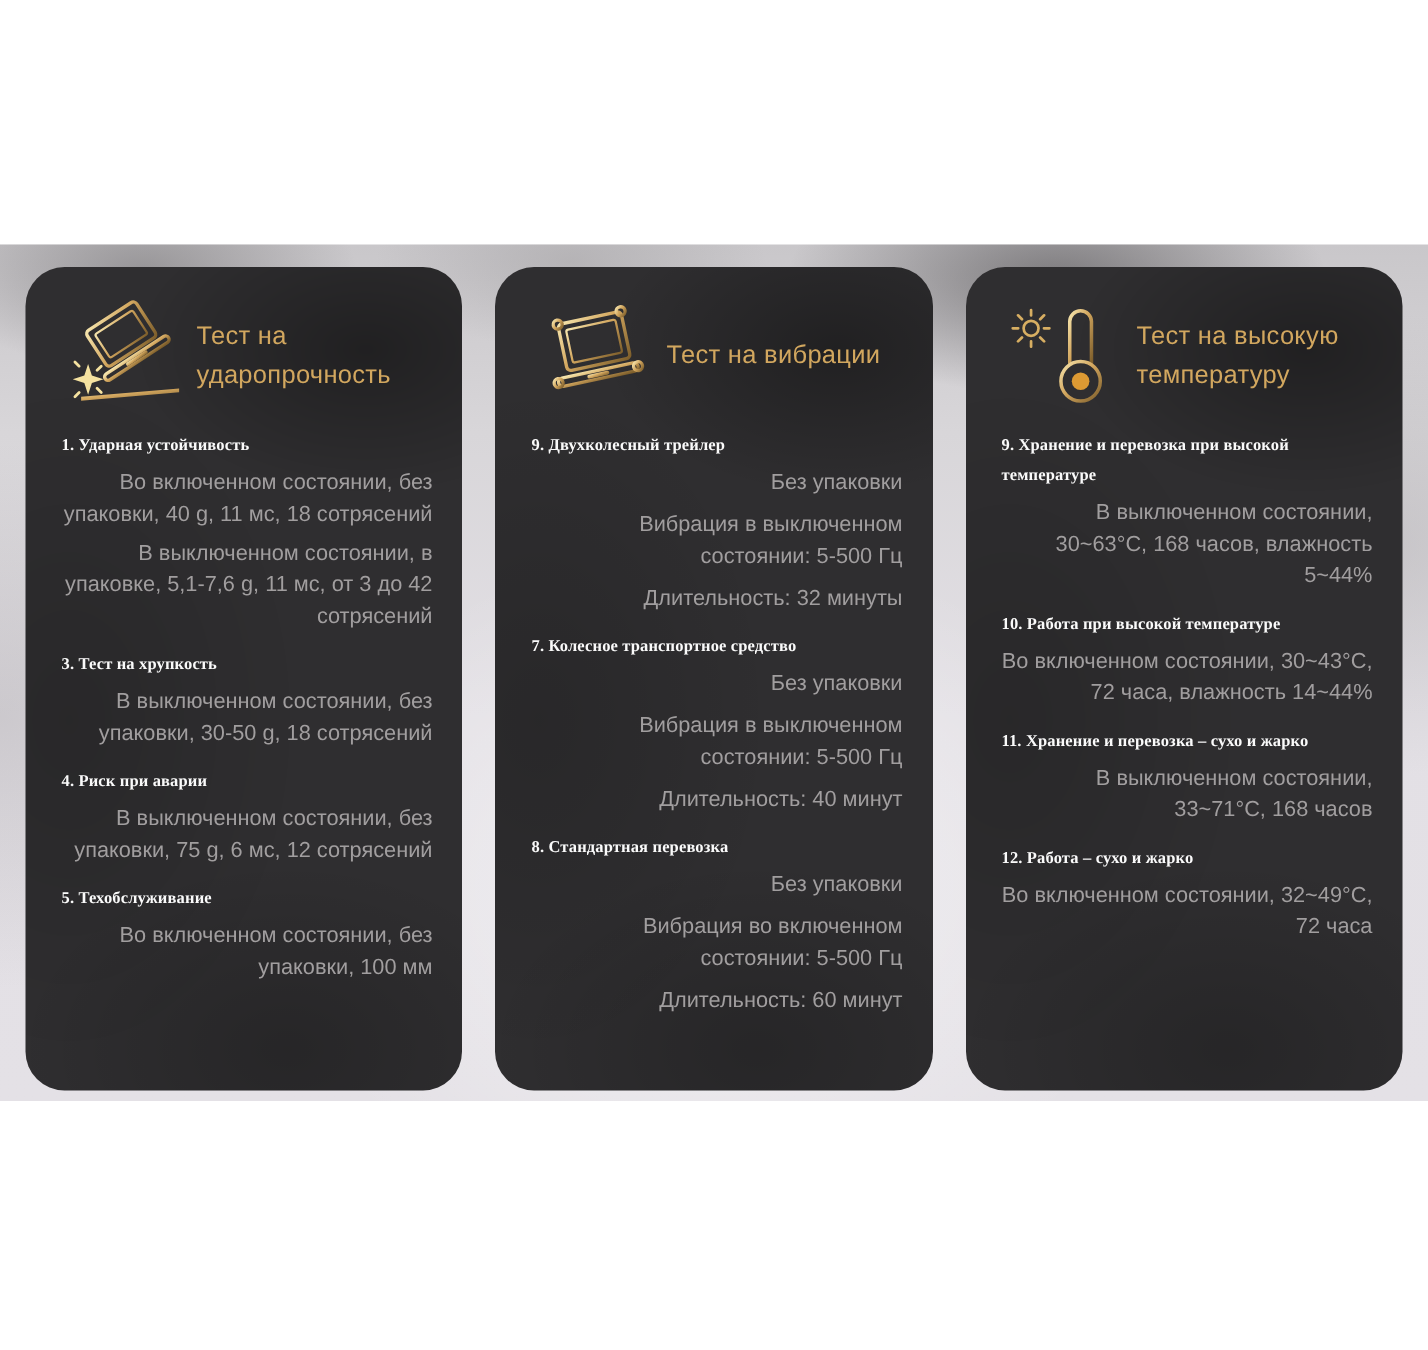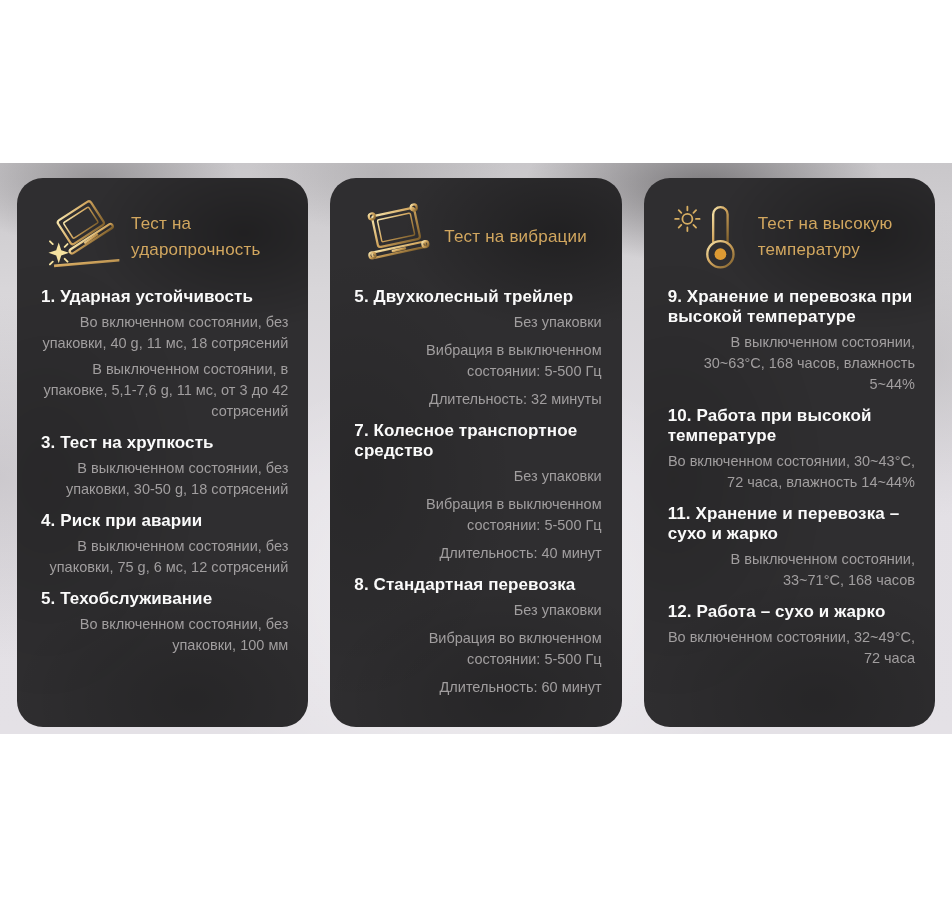--- a/index.html
+++ b/index.html
@@ -60,22 +60,22 @@
   }
   .card-icon{
     flex:0 0 84px;width:84px;height:76px;
     display:flex;align-items:center;justify-content:center;
   }
   .card-title{
     margin:0;font-size:17px;line-height:26px;font-weight:400;
     color:var(--accent-gold);letter-spacing:.2px;
   }
   .item-title{
-    margin:11px 0 0;font-size:17px;line-height:20px;font-weight:700;
-    color:var(--item-title);letter-spacing:.1px;
+    margin:11px 0 0;font-size:11px;line-height:20px;font-weight:700;
+    color:var(--item-title);letter-spacing:.1px;font-family:Liberation Serif, serif;
   }
   .item-desc{
     margin:5px 0 0;font-size:14.5px;line-height:21px;font-weight:400;
     color:var(--item-desc);
     text-align:right;
   }
   .item-desc + .item-desc{margin-top:7px;}
 </style>
 </head>
 <body>
@@ -151,21 +151,21 @@
                 <circle cx="70" cy="12" r="3.2"></circle>
                 <circle cx="16" cy="53" r="3.2"></circle>
                 <circle cx="74" cy="53" r="3.2"></circle>
               </g>
             </svg>
           </span>
           <h3 class="card-title">Тест на вибрации</h3>
         </header>
         <div class="card-body">
           <div class="item">
-            <h4 class="item-title">5. Двухколесный трейлер</h4>
+            <h4 class="item-title">9. Двухколесный трейлер</h4>
             <p class="item-desc">Без упаковки</p>
             <p class="item-desc">Вибрация в выключенном состоянии: 5-500 Гц</p>
             <p class="item-desc">Длительность: 32 минуты</p>
           </div>
           <div class="item">
             <h4 class="item-title">7. Колесное транспортное средство</h4>
             <p class="item-desc">Без упаковки</p>
             <p class="item-desc">Вибрация в выключенном состоянии: 5-500 Гц</p>
             <p class="item-desc">Длительность: 40 минут</p>
           </div>

